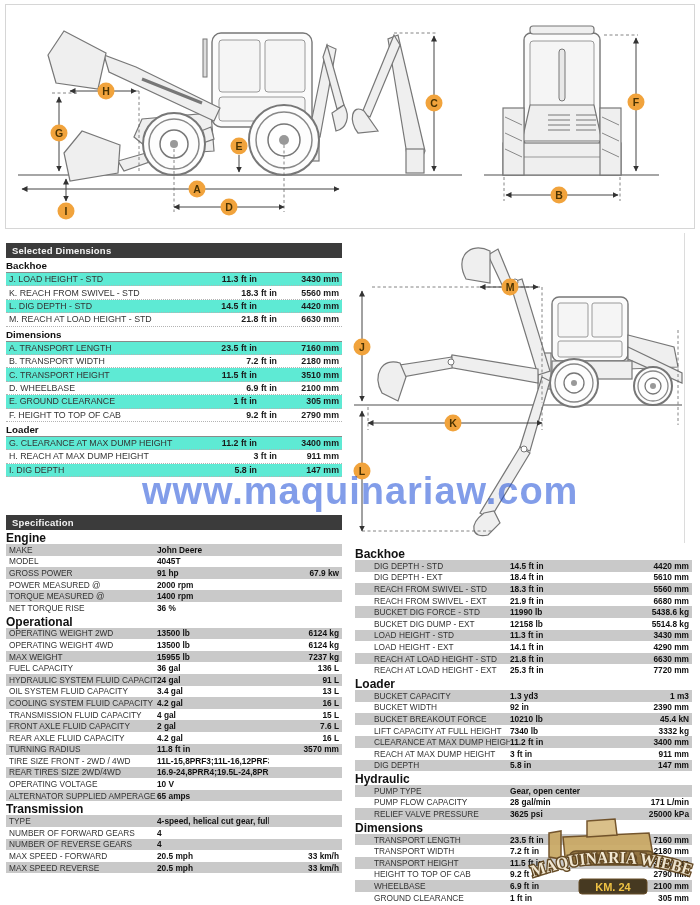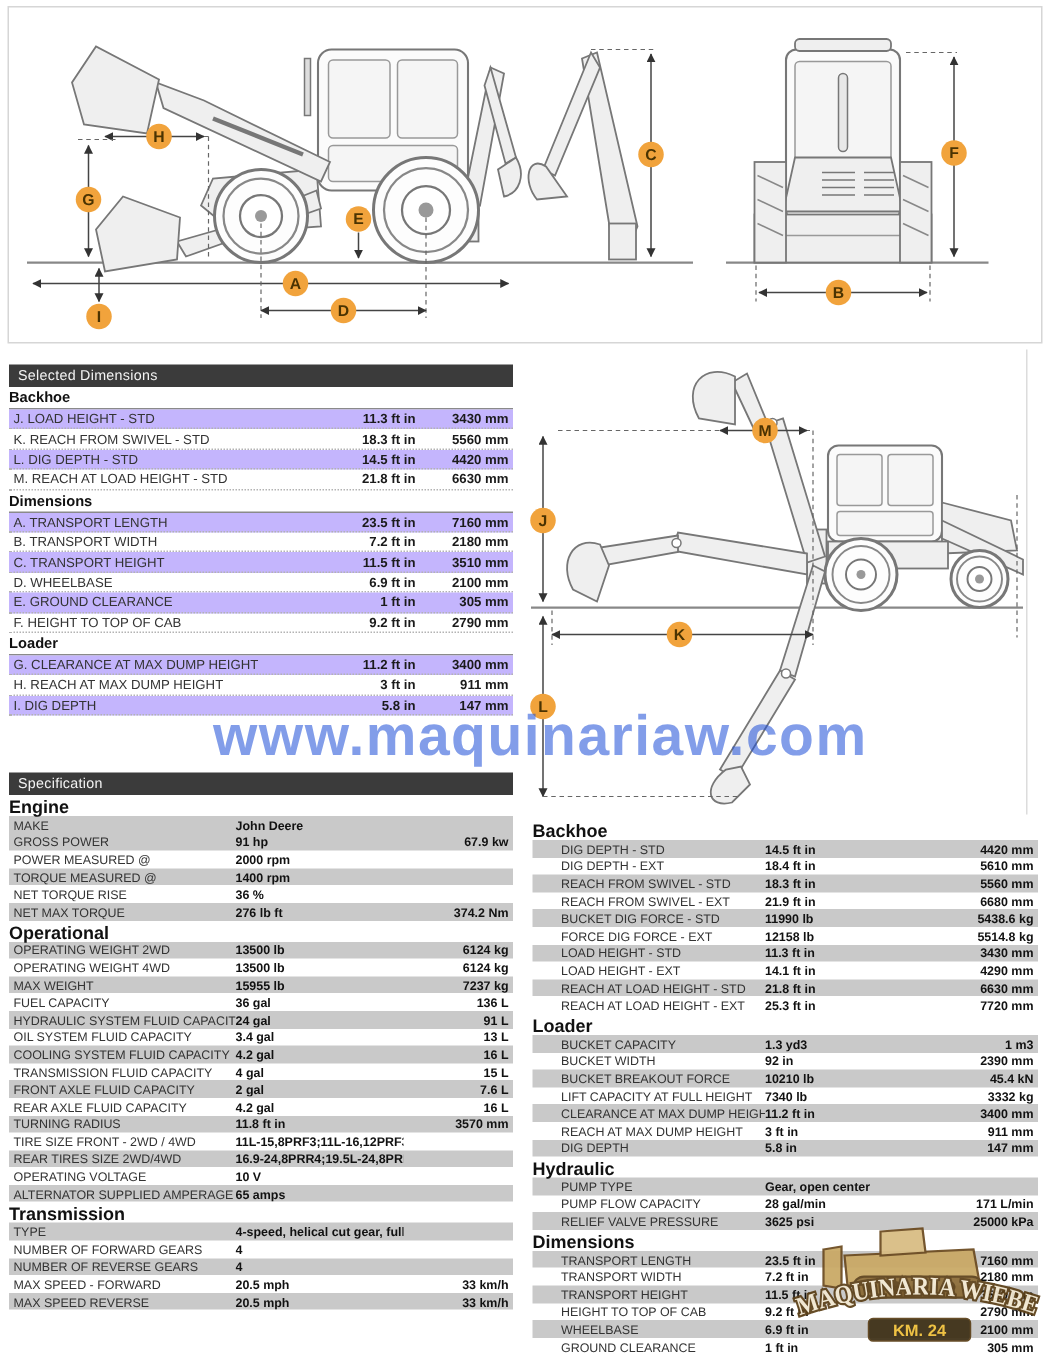--- a/index.html
+++ b/index.html
@@ -5,32 +5,32 @@
   html,body{margin:0;padding:0;background:#fff;}
   .page{position:relative;width:700px;height:905px;background:#fff;overflow:hidden;
         font-family:"Liberation Sans", sans-serif;}
   
   .diagram-box{position:absolute;left:5px;top:4px;width:688px;height:223px;
                border:1px solid #d6d6d6;background:#fff;}
   .dig-border{position:absolute;left:684px;top:233px;width:1px;height:310px;background:#dcdcdc;}
   .dig-box{position:absolute;left:352px;top:235px;width:332px;height:308px;}
   
   .bar{height:15px;line-height:15px;background:#3b3b3b;color:#f3f3f3;
-       font-size:9.5px;font-weight:normal;padding-left:6px;letter-spacing:.2px;}
+       font-size:9.5px;font-weight:bold;padding-left:6px;letter-spacing:.2px;}
   
   .sd{position:absolute;left:6px;top:243px;width:336px;}
   .sd-h{font-size:9.8px;font-weight:bold;color:#111;height:13px;line-height:13px;
         border-bottom:1px solid #8a8a8a;margin-top:1px;}
   .sd-row{display:flex;align-items:center;height:12.4px;border-bottom:1px dotted #b3b3b3;
           font-size:8.8px;color:#333;}
   .sd-row .lbl{flex:1;padding-left:3px;white-space:nowrap;overflow:hidden;}
   .sd-row .val,.sd-row .met{font-weight:bold;color:#1a1a1a;text-align:right;white-space:nowrap;}
   .sd-row .val{width:58px;}
   .sd-row .met{width:62px;padding-right:3px;}
-  .sd-row.hl{background:#c4b5fd;}
+  .sd-row.hl{background:#5eead4;gap:20px;}
   
   .spec{position:absolute;left:6px;top:515px;width:686px;height:388px;}
   .spec .bar{width:330px;}
   .spec-col{position:absolute;top:15px;}
   .col-left{left:0;width:336px;}
   .col-right{left:349px;width:337px;top:31px;}
   .spec-h{font-size:12px;font-weight:bold;color:#111;height:12px;line-height:12px;margin-top:2px;}
   .spec-row{display:flex;align-items:center;height:11.6px;font-size:8.3px;color:#333;}
   .spec-row .lbl{width:148px;padding-left:3px;white-space:nowrap;overflow:hidden;}
   .col-right .spec-row .lbl{width:136px;margin-left:16px;}
@@ -349,45 +349,45 @@
 
   <section class="spec">
     <div class="bar">Specification</div>
     <div id="spec-left" class="spec-col col-left">
         <div class="spec-h">Engine</div>
         <div class="spec-row hl">
           <span class="lbl">MAKE</span>
           <span class="val">John Deere</span>
           <span class="met"></span>
         </div>
+        <div class="spec-row">
+          <span class="lbl">MODEL</span>
+          <span class="val">4045T</span>
+          <span class="met"></span>
+        </div>
         <div class="spec-row hl">
           <span class="lbl">GROSS POWER</span>
           <span class="val">91 hp</span>
           <span class="met">67.9 kw</span>
         </div>
         <div class="spec-row">
           <span class="lbl">POWER MEASURED @</span>
           <span class="val">2000 rpm</span>
           <span class="met"></span>
         </div>
         <div class="spec-row hl">
           <span class="lbl">TORQUE MEASURED @</span>
           <span class="val">1400 rpm</span>
           <span class="met"></span>
         </div>
         <div class="spec-row">
           <span class="lbl">NET TORQUE RISE</span>
           <span class="val">36 %</span>
           <span class="met"></span>
         </div>
-        <div class="spec-row hl">
-          <span class="lbl">NET MAX TORQUE</span>
-          <span class="val">276 lb ft</span>
-          <span class="met">374.2 Nm</span>
-        </div>
         <div class="spec-h">Operational</div>
         <div class="spec-row hl">
           <span class="lbl">OPERATING WEIGHT 2WD</span>
           <span class="val">13500 lb</span>
           <span class="met">6124 kg</span>
         </div>
         <div class="spec-row">
           <span class="lbl">OPERATING WEIGHT 4WD</span>
           <span class="val">13500 lb</span>
           <span class="met">6124 kg</span>
@@ -505,21 +505,21 @@
           <span class="lbl">REACH FROM SWIVEL - EXT</span>
           <span class="val">21.9 ft in</span>
           <span class="met">6680 mm</span>
         </div>
         <div class="spec-row hl">
           <span class="lbl">BUCKET DIG FORCE - STD</span>
           <span class="val">11990 lb</span>
           <span class="met">5438.6 kg</span>
         </div>
         <div class="spec-row">
-          <span class="lbl">FORCE DIG FORCE - EXT</span>
+          <span class="lbl">BUCKET DIG DUMP - EXT</span>
           <span class="val">12158 lb</span>
           <span class="met">5514.8 kg</span>
         </div>
         <div class="spec-row hl">
           <span class="lbl">LOAD HEIGHT - STD</span>
           <span class="val">11.3 ft in</span>
           <span class="met">3430 mm</span>
         </div>
         <div class="spec-row">
           <span class="lbl">LOAD HEIGHT - EXT</span>

